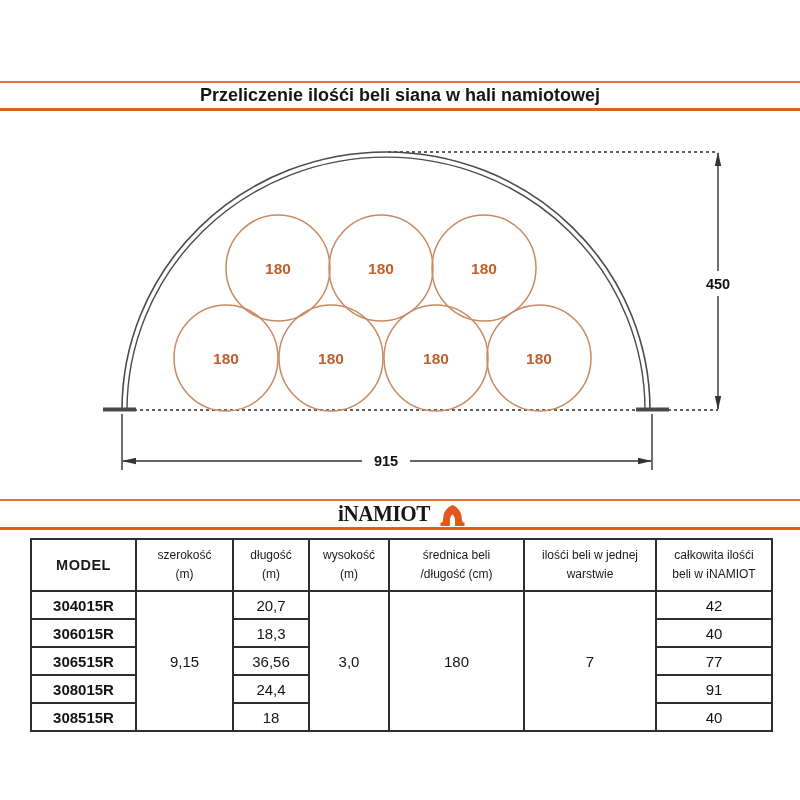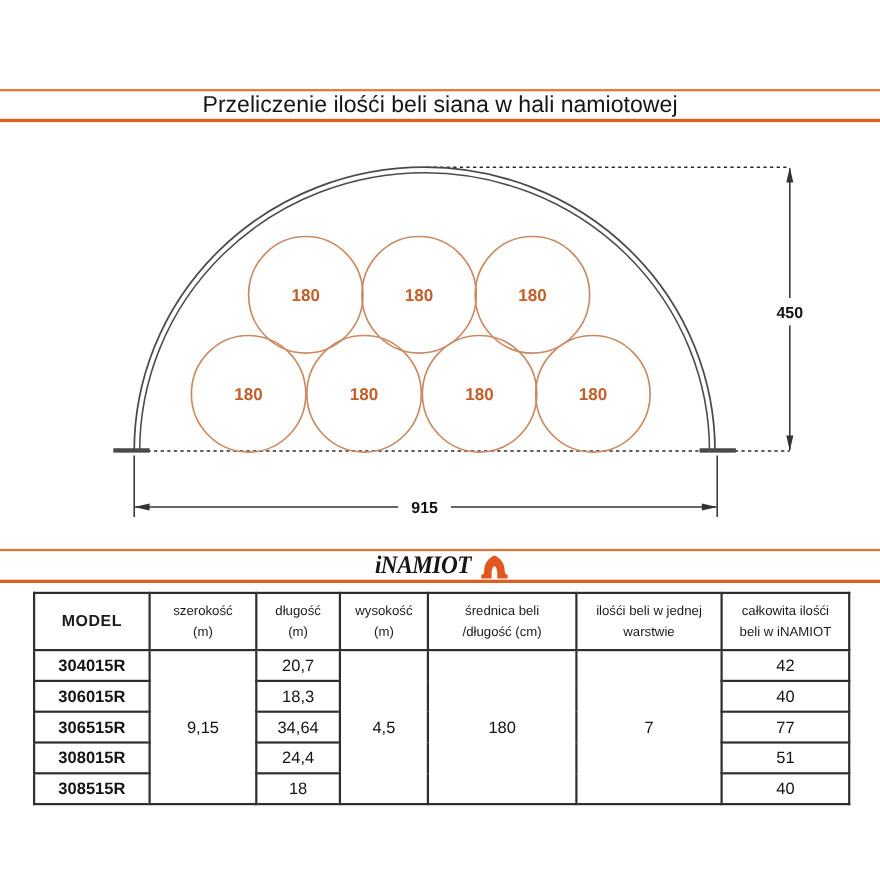--- a/index.html
+++ b/index.html
@@ -3,29 +3,29 @@
 <meta charset="utf-8">
 <style>
   html,body{margin:0;padding:0;background:#fff;}
   .page{position:relative;width:800px;height:800px;background:#fff;overflow:hidden;
         font-family:"Liberation Sans",sans-serif;color:#111;}
 
   
   .title-bar{position:absolute;left:0;top:81px;width:800px;
              border-top:2px solid #e8713a;border-bottom:3px solid #de5f22;
              background:#fff;text-align:center;}
-  .title-bar .title{display:block;line-height:25px;font-size:21px;font-weight:normal;color:#151515;}
+  .title-bar .title{display:block;line-height:25px;font-size:18px;font-weight:bold;color:#151515;}
 
   
   .diagram{position:absolute;left:0;top:140px;}
 
   
   .logo-bar{position:absolute;left:0;top:499px;width:800px;
             border-top:2px solid #e8713a;border-bottom:3px solid #de5f22;
-            background:#fff;display:flex;align-items:center;justify-content:center;height:26px;font-style:italic;}
+            background:#fff;display:flex;align-items:center;justify-content:center;height:26px;}
   .logo-text{font-family:"Liberation Serif",serif;font-weight:bold;font-size:23px;
              color:#161616;letter-spacing:-0.5px;transform:scaleX(.92);}
   .tent-icon{margin-left:5px;margin-top:1px;}
 
   
   .spec-table{position:absolute;left:30px;top:538px;border-collapse:collapse;
               table-layout:fixed;width:741px;background:#fff;}
   .spec-table th,.spec-table td{border:2px solid #2e2e2e;padding:0;text-align:center;
               vertical-align:middle;background:#fff;}
   .spec-table th{height:50px;font-size:12px;font-weight:normal;line-height:19px;color:#1a1a1a;}
@@ -137,39 +137,39 @@
           <span class="hline">całkowita ilośći</span>
           <span class="hline">beli w iNAMIOT</span>
         </th>
       </tr>
     </thead>
     <tbody>
       <tr>
         <td class="model">304015R</td>
         <td rowspan="5">9,15</td>
         <td>20,7</td>
-        <td rowspan="5">4,5</td>
+        <td rowspan="5">3,0</td>
         <td rowspan="5">180</td>
         <td rowspan="5">7</td>
         <td>42</td>
       </tr>
       <tr>
         <td class="model">306015R</td>
         <td>18,3</td>
         <td>40</td>
       </tr>
       <tr>
         <td class="model">306515R</td>
-        <td>34,64</td>
+        <td>36,56</td>
         <td>77</td>
       </tr>
       <tr>
         <td class="model">308015R</td>
         <td>24,4</td>
-        <td>51</td>
+        <td>91</td>
       </tr>
       <tr>
         <td class="model">308515R</td>
         <td>18</td>
         <td>40</td>
       </tr>
     </tbody>
   </table>
 
 </div>

